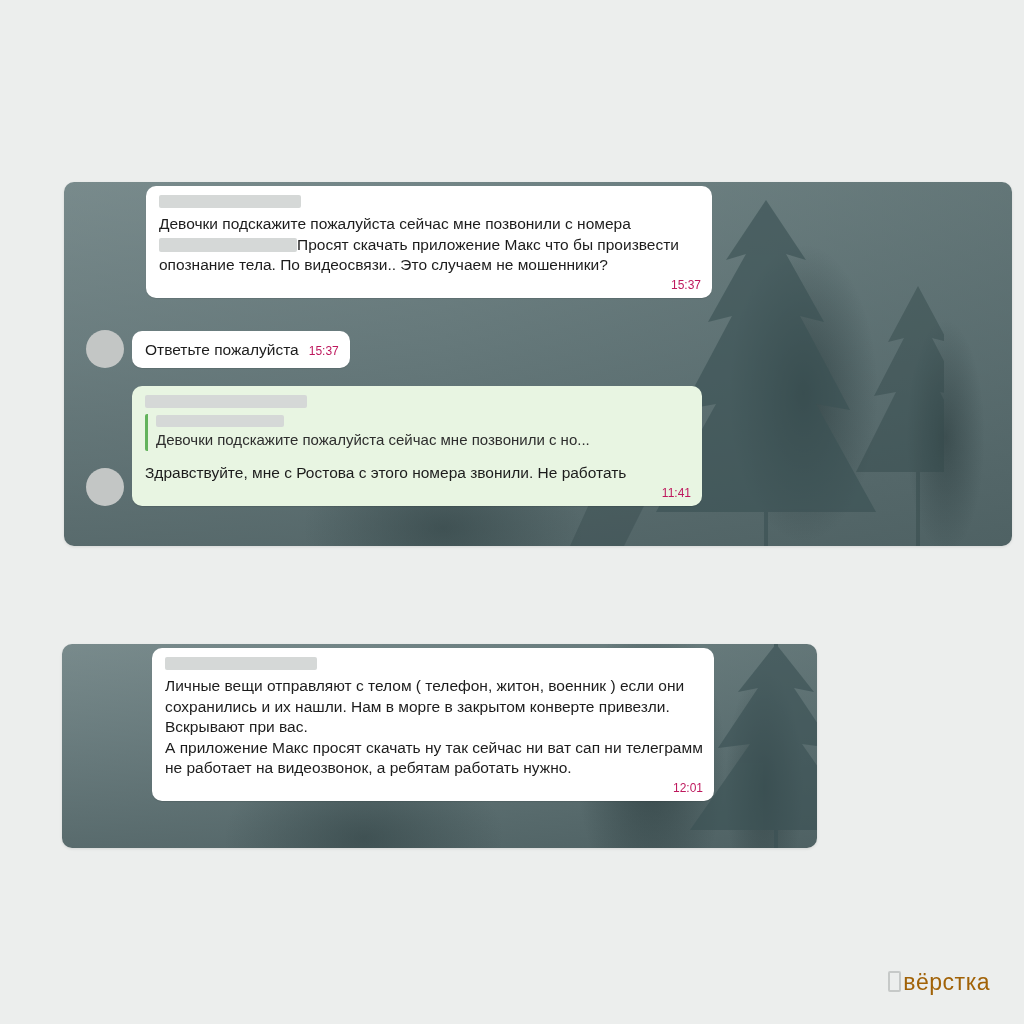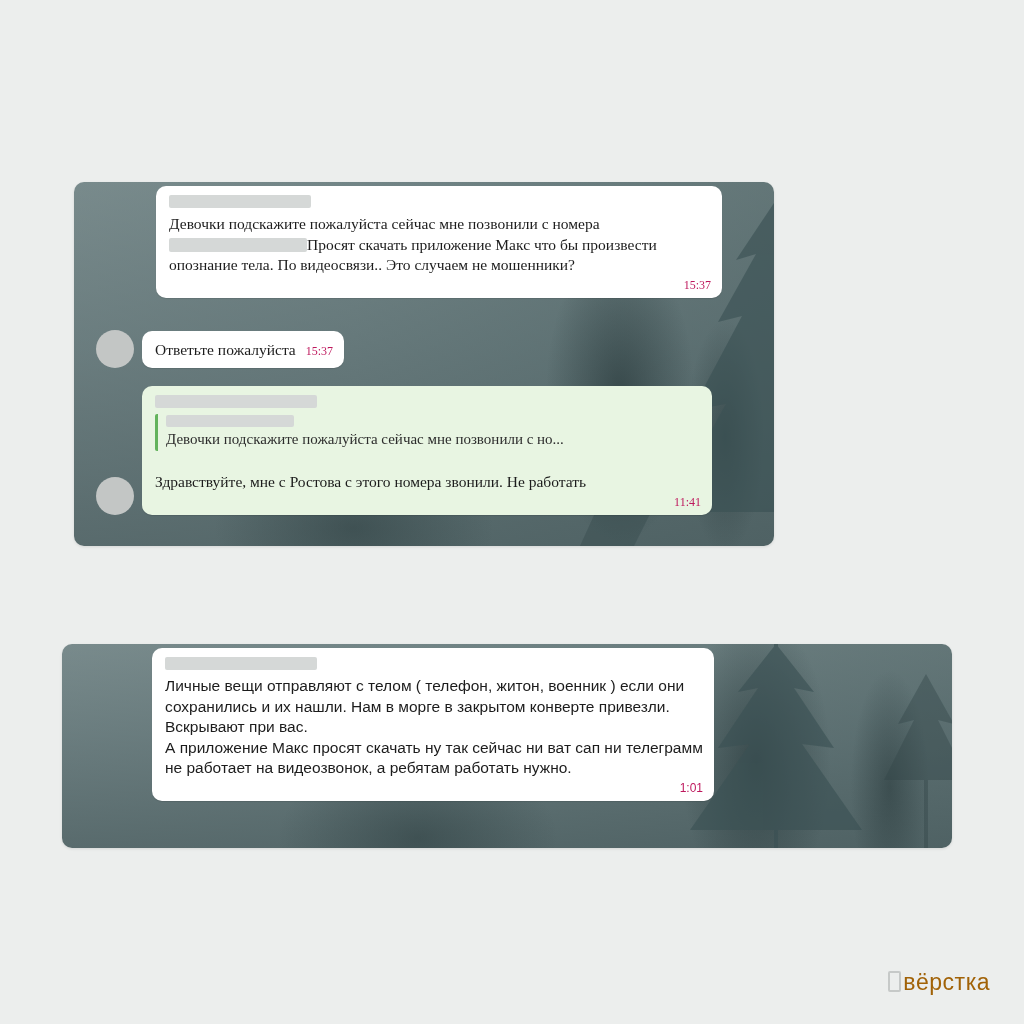--- a/index.html
+++ b/index.html
@@ -109,21 +109,21 @@
     float: none;
     display: inline-block;
     margin-top: 0;
     vertical-align: baseline;
   }
 
   
   .quote {
     border-left: 3px solid #63b35c;
     padding: 1px 0 1px 8px;
-    margin-bottom: 21px;
+    margin-bottom: 12px;
     border-radius: 2px 0 0 2px;
   }
   .quote-name-redact {
     height: 12px;
     width: 128px;
     border-radius: 2px;
     background: #d5d8d7;
     margin-bottom: 3px;
   }
   .quote-text {
@@ -154,21 +154,21 @@
     border-radius: 2px;
     vertical-align: -2px;
     margin-right: 2px;
   }
 </style>
 </head>
 <body>
 
 <div class="page">
 
-  <div class="screenshot" style="left:74px; top:182px; width:700px; height:364px;font-family:Liberation Serif, serif;">
+  <div class="screenshot" style="left:64px; top:182px; width:948px; height:364px;">
 
     <svg class="tree" viewBox="0 0 880 364" style="left:0; top:0; width:880px; height:364px;">
       <g fill="#3b5254" opacity="0.75">
         <path d="M700 364 L700 40 L704 40 L704 364 Z"></path>
         <path d="M702 18 L742 78 L722 72 L760 140 L736 134 L786 228 L752 222 L812 330 L702 330 Z"></path>
         <path d="M702 18 L662 78 L682 72 L644 140 L668 134 L618 228 L652 222 L592 330 L702 330 Z"></path>
       </g>
       <g fill="#34494b" opacity="0.55">
         <path d="M852 364 L852 120 L856 120 L856 364 Z"></path>
         <path d="M854 104 L884 160 L868 156 L898 214 L876 210 L916 290 L854 290 Z"></path>
@@ -205,42 +205,42 @@
             <div class="quote-text">Девочки подскажите пожалуйста сейчас мне позвонили с но...</div>
           </div>
           <div class="text">Здравствуйте, мне с Ростова с этого номера звонили. Не работать</div>
           <div class="time">11:41</div>
         </div>
       </div>
 
     </div>
   </div>
 
-  <div class="screenshot" style="left:62px; top:644px; width:890px; height:204px;">
+  <div class="screenshot" style="left:62px; top:644px; width:755px; height:204px;">
 
     <svg class="tree" viewBox="0 0 890 204" style="left:0; top:0; width:890px; height:204px;">
       <g fill="#3b5254" opacity="0.75">
         <path d="M712 204 L712 0 L716 0 L716 204 Z"></path>
         <path d="M714 0 L752 48 L732 44 L772 104 L740 100 L800 186 L714 186 Z"></path>
         <path d="M714 0 L676 48 L696 44 L656 104 L688 100 L628 186 L714 186 Z"></path>
       </g>
       <g fill="#34494b" opacity="0.5">
         <path d="M862 204 L862 40 L866 40 L866 204 Z"></path>
         <path d="M864 30 L892 80 L876 76 L906 136 L864 136 Z"></path>
         <path d="M864 30 L836 80 L852 76 L822 136 L864 136 Z"></path>
       </g>
     </svg>
 
     <div class="chat" style="padding-top:10px;">
       <div class="row" style="left:90px; top:4px;">
         <div class="bubble white clearfix" style="width:562px;">
           <div class="sender-redact" style="width:152px;"></div>
           <div class="text">Личные вещи отправляют с телом ( телефон, житон, военник ) если они сохранились и их нашли. Нам в морге в закрытом конверте привезли. Вскрывают при вас.
 А приложение Макс просят скачать ну так сейчас ни ват сап ни телеграмм не работает на видеозвонок, а ребятам работать нужно.</div>
-          <div class="time">1:01</div>
+          <div class="time">12:01</div>
         </div>
       </div>
     </div>
   </div>
 
   <div class="watermark">
     <span class="mark"></span><span>вёрстка</span>
   </div>
 
 </div>

